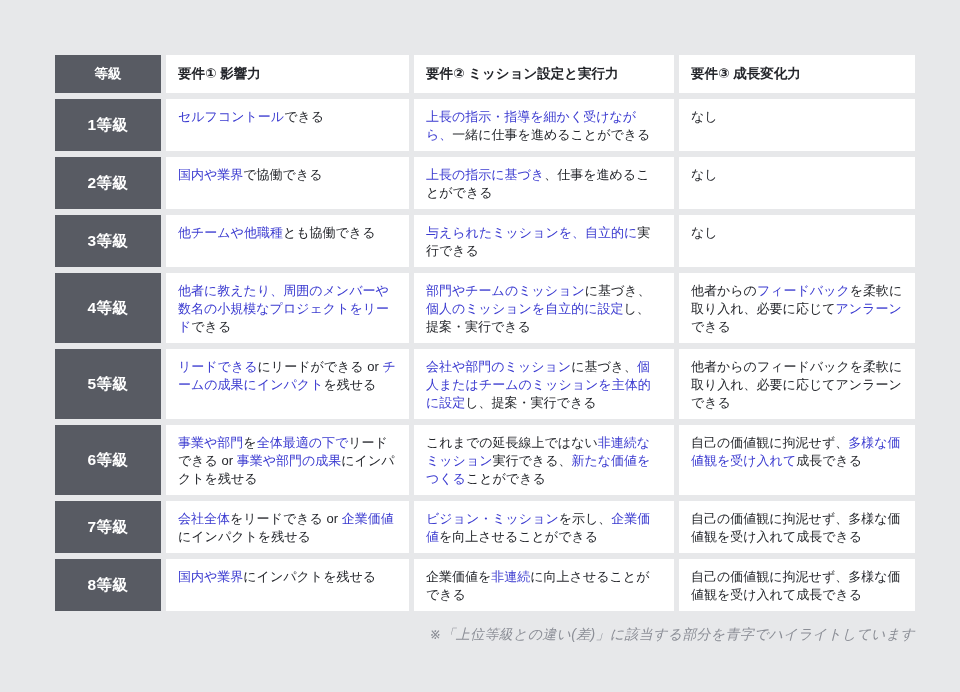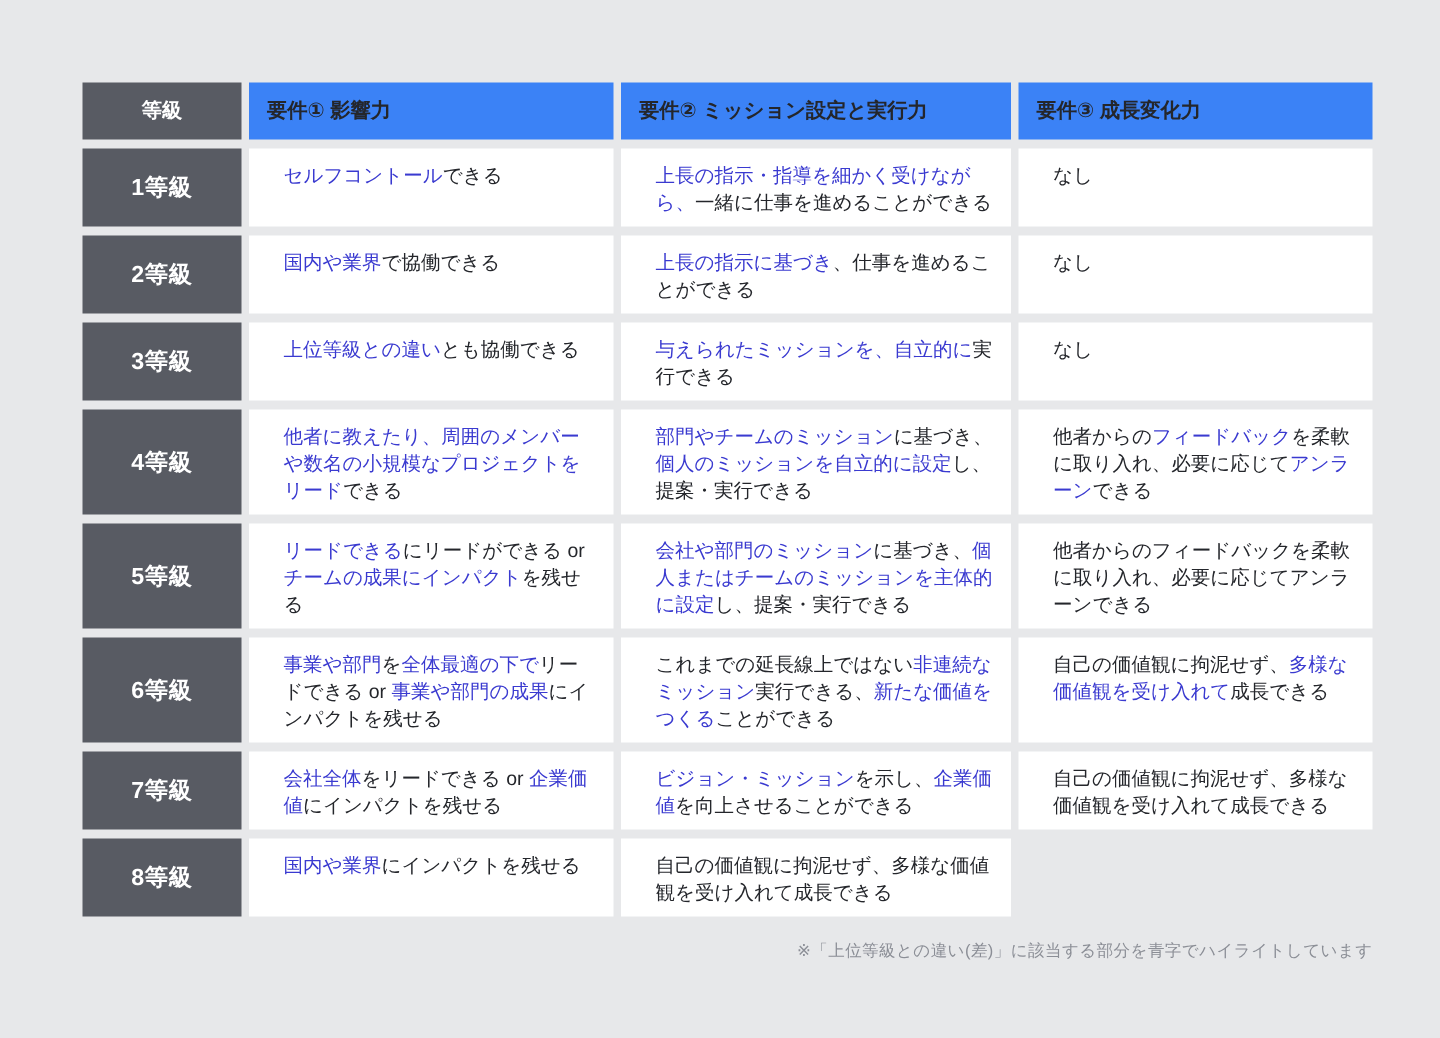--- a/index.html
+++ b/index.html
@@ -23,21 +23,21 @@
     display: grid;
     grid-template-columns: 106px 243px 260px 236px;
     grid-template-rows: 38px;
     grid-auto-rows: minmax(52px, auto);
     column-gap: 5px;
     row-gap: 6px;
     border-radius: 21px;
   }
   .cell { background: #ffffff; }
   .cell.header {
-    background: #3b82f6;
+    background: #ffffff;
     color: #24262b;
     font-weight: bold;
     font-size: 13.5px;
     display: flex;
     align-items: center;
     padding: 0 12px;
     white-space: nowrap;
   }
   .cell.header.level-h {
     background: #585b63;
@@ -52,68 +52,70 @@
     font-size: 15.5px;
     letter-spacing: 0.5px;
     display: flex;
     align-items: center;
     justify-content: center;
   }
   .cell.body {
     color: #24262b;
     font-size: 13px;
     line-height: 18px;
-    padding: 9px 12px 7px 23px;
+    padding: 9px 12px 7px 12px;
   }
   .cell.body .hl { color: var(--blue, #3a3ad0); }
   .footnote {
     position: absolute;
     top: 626px;
     right: 45px;
-    font-size: 11px;
+    font-size: 14px;
     color: #8b8e96;
     letter-spacing: 0.3px;
     white-space: nowrap;
+    font-style: italic;
   }
 </style>
 </head>
 <body>
 
 <div class="page">
   <div class="grade-table" id="grade-table">
       <div class="cell header level-h">等級</div>
       <div class="cell header">要件① 影響力</div>
       <div class="cell header">要件② ミッション設定と実行力</div>
       <div class="cell header">要件③ 成長変化力</div>
       <div class="cell level">1等級</div>
       <div class="cell body"><span class="hl">セルフコントール</span><span>できる</span></div>
       <div class="cell body"><span class="hl">上長の指示・指導を細かく受けながら、</span><span>一緒に仕事を進めることができる</span></div>
       <div class="cell body"><span>なし</span></div>
       <div class="cell level">2等級</div>
       <div class="cell body"><span class="hl">国内や業界</span><span>で協働できる</span></div>
       <div class="cell body"><span class="hl">上長の指示に基づき</span><span>、仕事を進めることができる</span></div>
       <div class="cell body"><span>なし</span></div>
       <div class="cell level">3等級</div>
-      <div class="cell body"><span class="hl">上位等級との違い</span><span>とも協働できる</span></div>
+      <div class="cell body"><span class="hl">他チームや他職種</span><span>とも協働できる</span></div>
       <div class="cell body"><span class="hl">与えられたミッションを、自立的に</span><span>実行できる</span></div>
       <div class="cell body"><span>なし</span></div>
       <div class="cell level">4等級</div>
       <div class="cell body"><span class="hl">他者に教えたり、周囲のメンバーや数名の小規模なプロジェクトをリード</span><span>できる</span></div>
       <div class="cell body"><span class="hl">部門やチームのミッション</span><span>に基づき、</span><span class="hl">個人のミッションを自立的に設定</span><span>し、提案・実行できる</span></div>
       <div class="cell body"><span>他者からの</span><span class="hl">フィードバック</span><span>を柔軟に取り入れ、必要に応じて</span><span class="hl">アンラーン</span><span>できる</span></div>
       <div class="cell level">5等級</div>
       <div class="cell body"><span class="hl">リードできる</span><span>にリードができる or </span><span class="hl">チームの成果にインパクト</span><span>を残せる</span></div>
       <div class="cell body"><span class="hl">会社や部門のミッション</span><span>に基づき、</span><span class="hl">個人またはチームのミッションを主体的に設定</span><span>し、提案・実行できる</span></div>
       <div class="cell body"><span>他者からのフィードバックを柔軟に取り入れ、必要に応じてアンラーンできる</span></div>
       <div class="cell level">6等級</div>
       <div class="cell body"><span class="hl">事業や部門</span><span>を</span><span class="hl">全体最適の下で</span><span>リードできる or </span><span class="hl">事業や部門の成果</span><span>にインパクトを残せる</span></div>
       <div class="cell body"><span>これまでの延長線上ではない</span><span class="hl">非連続なミッション</span><span>実行できる、</span><span class="hl">新たな価値をつくる</span><span>ことができる</span></div>
       <div class="cell body"><span>自己の価値観に拘泥せず、</span><span class="hl">多様な価値観を受け入れて</span><span>成長できる</span></div>
       <div class="cell level">7等級</div>
       <div class="cell body"><span class="hl">会社全体</span><span>をリードできる or </span><span class="hl">企業価値</span><span>にインパクトを残せる</span></div>
       <div class="cell body"><span class="hl">ビジョン・ミッション</span><span>を示し、</span><span class="hl">企業価値</span><span>を向上させることができる</span></div>
       <div class="cell body"><span>自己の価値観に拘泥せず、多様な価値観を受け入れて成長できる</span></div>
       <div class="cell level">8等級</div>
       <div class="cell body"><span class="hl">国内や業界</span><span>にインパクトを残せる</span></div>
+      <div class="cell body"><span>企業価値を</span><span class="hl">非連続</span><span>に向上させることができる</span></div>
       <div class="cell body"><span>自己の価値観に拘泥せず、多様な価値観を受け入れて成長できる</span></div>
     </div>
   <div class="footnote">※「上位等級との違い(差)」に該当する部分を青字でハイライトしています</div>
 </div>
 
 </body></html>

